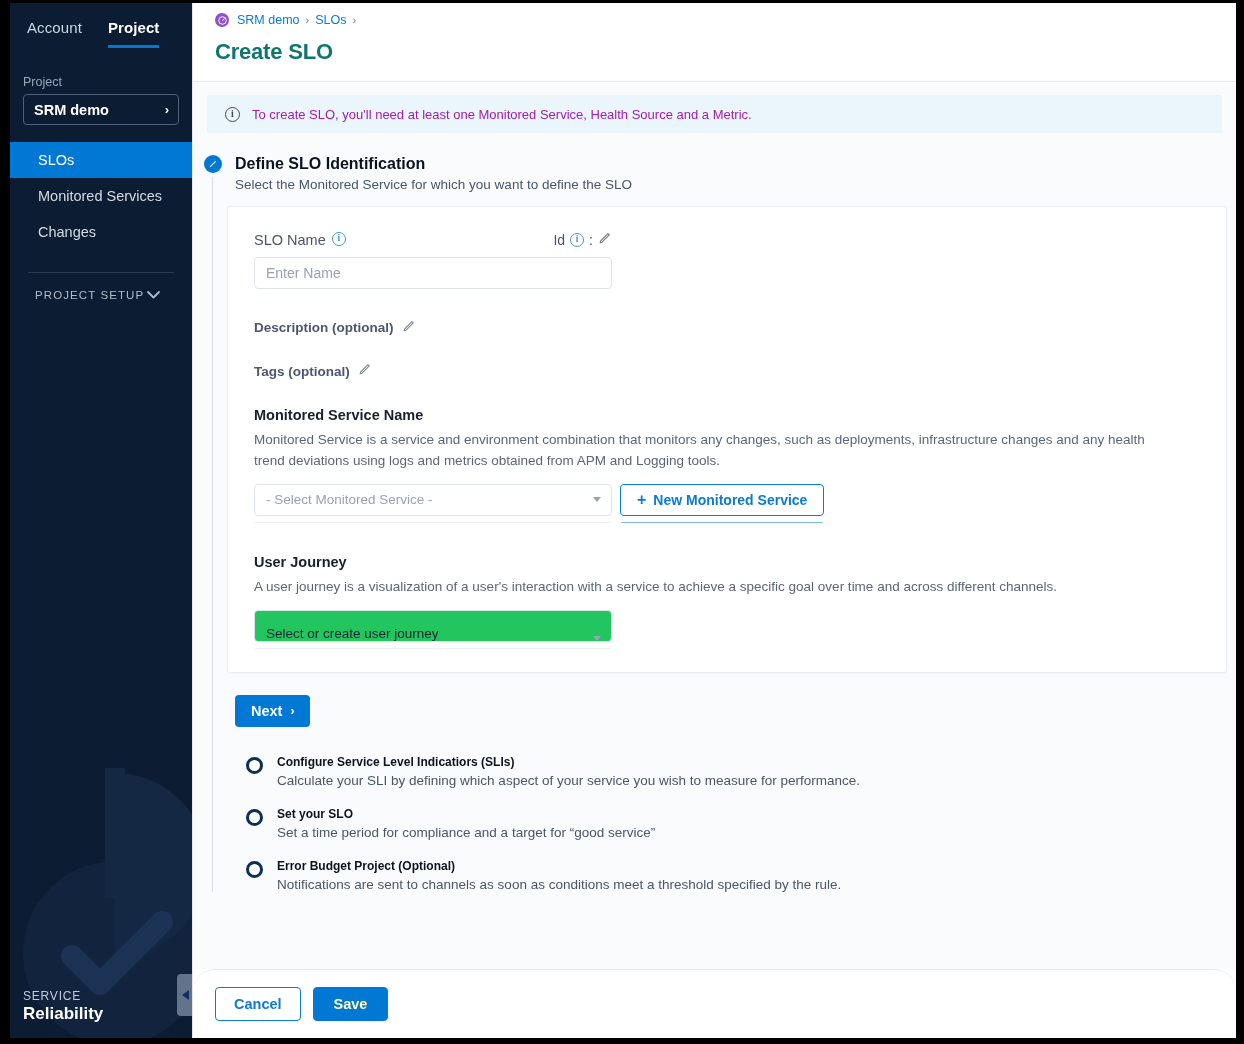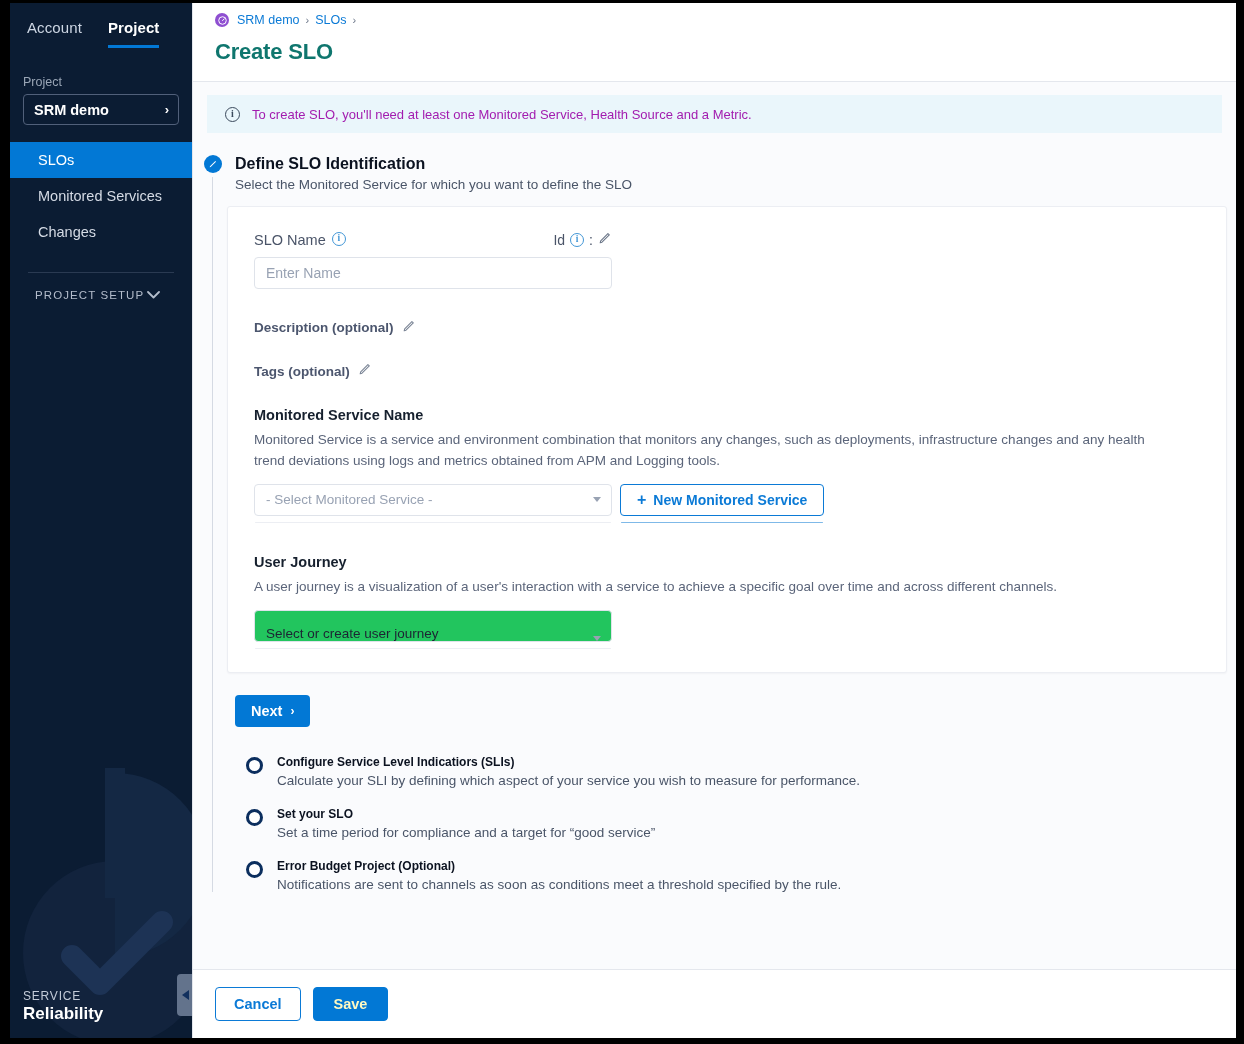--- a/index.html
+++ b/index.html
@@ -306,20 +306,21 @@
   .stepline .t { font-size: 12px; font-weight: bold; color: #0b1220; }
   .stepline .d { font-size: 13.5px; color: #4a5568; margin-top: 4px; }
 
   .footer {
     height: 69px;
     background: #ffffff;
     border-top: 1px solid #e4e7ed;
     display: flex; align-items: center;
     gap: 12px;
     padding-left: 22px;
+    border-radius: 22px;
   }
   .btn-cancel {
     height: 34px; padding: 0 18px;
     background: #fff;
     border: 1px solid #0b7ad6;
     border-radius: 4px;
     color: #0b7ad6; font-size: 14.5px; font-weight: bold;
     cursor: pointer;
     font-family: "Liberation Sans", sans-serif;
   }

